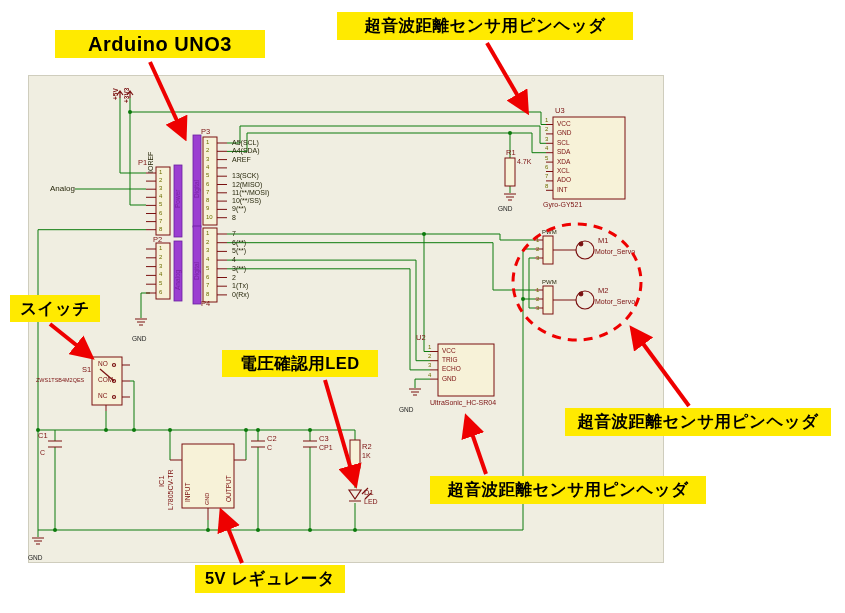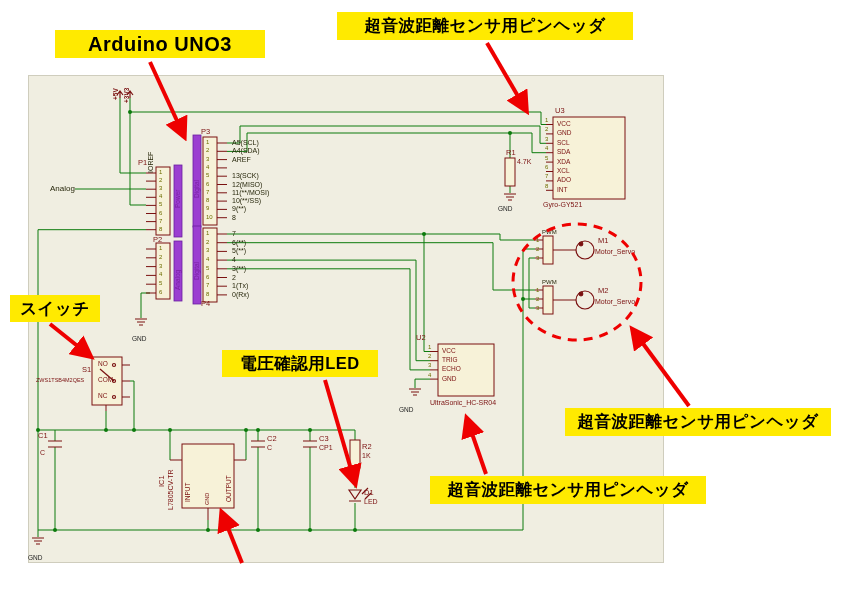--- a/index.html
+++ b/index.html
@@ -328,14 +328,17 @@
   </div>
   <div class="ann" style="left:222px;top:350px;width:156px;height:27px">
     <span>電圧確認用LED</span>
   </div>
   <div class="ann" style="left:565px;top:408px;width:266px;height:28px">
     <span>超音波距離センサ用ピンヘッダ</span>
   </div>
   <div class="ann" style="left:430px;top:476px;width:276px;height:28px">
     <span>超音波距離センサ用ピンヘッダ</span>
   </div>
+  <div class="ann" style="left:195px;top:565px;width:150px;height:28px">
+    <span>5V レギュレータ</span>
+  </div>
 
 </div>
 
 </body></html>

